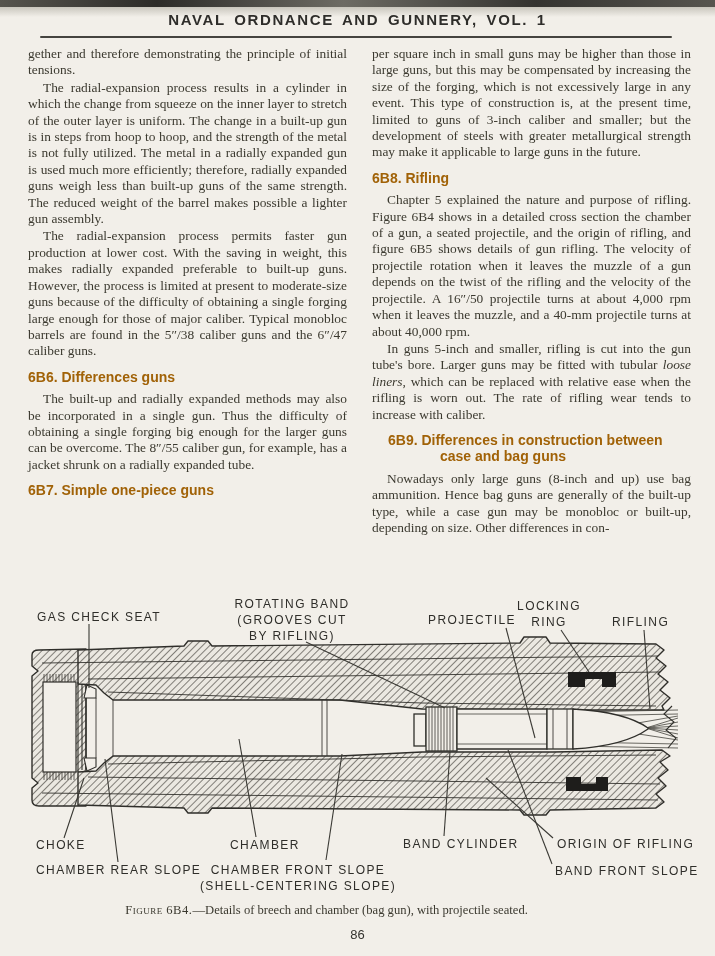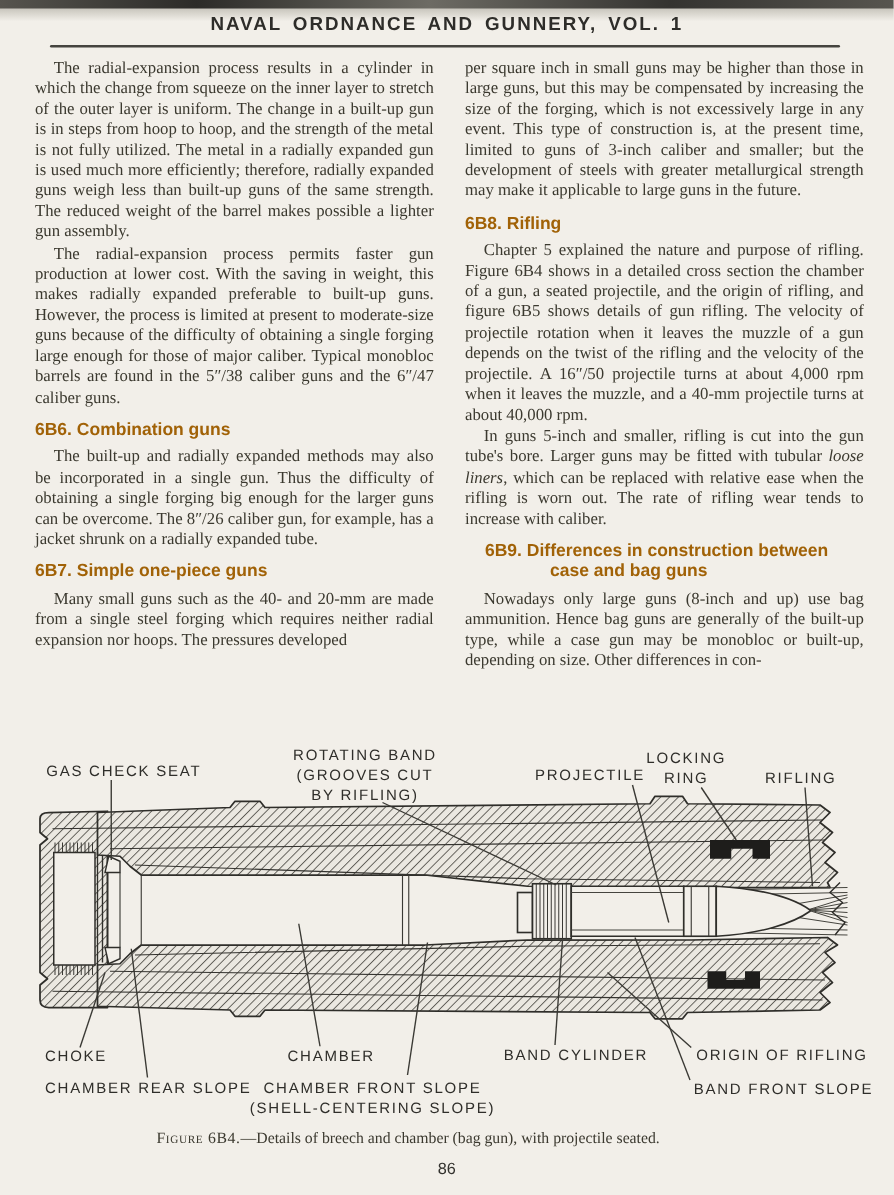--- a/index.html
+++ b/index.html
@@ -46,26 +46,26 @@
   <div class="scan-top-edge"></div>
   <div class="scan-top-fade"></div>
 
   <div class="header">
     <span class="title">NAVAL ORDNANCE AND GUNNERY, VOL. 1</span>
   </div>
   <div class="rule"></div>
 
   <div class="columns">
     <div class="col">
+      <p class="noindent">gether and therefore demonstrating the principle of initial tensions.</p>
       <p>The radial-expansion process results in a cylinder in which the change from squeeze on the inner layer to stretch of the outer layer is uniform. The change in a built-up gun is in steps from hoop to hoop, and the strength of the metal is not fully utilized. The metal in a radially expanded gun is used much more efficiently; therefore, radially expanded guns weigh less than built-up guns of the same strength. The reduced weight of the barrel makes possible a lighter gun assembly.</p>
       <p>The radial-expansion process permits faster gun production at lower cost. With the saving in weight, this makes radially expanded preferable to built-up guns. However, the process is limited at present to moderate-size guns because of the difficulty of obtaining a single forging large enough for those of major caliber. Typical monobloc barrels are found in the 5″/38 caliber guns and the 6″/47 caliber guns.</p>
-      <h3>6B6. Combination guns</h3>
-      <p>The built-up and radially expanded methods may also be incorporated in a single gun. Thus the difficulty of obtaining a single forging big enough for the larger guns can be overcome. The 8″/26 caliber gun, for example, has a jacket shrunk on a radially expanded tube.</p>
+      <h3>6B6. Differences guns</h3>
+      <p>The built-up and radially expanded methods may also be incorporated in a single gun. Thus the difficulty of obtaining a single forging big enough for the larger guns can be overcome. The 8″/55 caliber gun, for example, has a jacket shrunk on a radially expanded tube.</p>
       <h3>6B7. Simple one-piece guns</h3>
-      <p>Many small guns such as the 40- and 20-mm are made from a single steel forging which requires neither radial expansion nor hoops. The pressures developed</p>
     </div>
     <div class="col">
       <p class="noindent">per square inch in small guns may be higher than those in large guns, but this may be compensated by increasing the size of the forging, which is not excessively large in any event. This type of construction is, at the present time, limited to guns of 3-inch caliber and smaller; but the development of steels with greater metallurgical strength may make it applicable to large guns in the future.</p>
       <h3>6B8. Rifling</h3>
       <p>Chapter 5 explained the nature and purpose of rifling. Figure 6B4 shows in a detailed cross section the chamber of a gun, a seated projectile, and the origin of rifling, and figure 6B5 shows details of gun rifling. The velocity of projectile rotation when it leaves the muzzle of a gun depends on the twist of the rifling and the velocity of the projectile. A 16″/50 projectile turns at about 4,000 rpm when it leaves the muzzle, and a 40-mm projectile turns at about 40,000 rpm.</p>
       <p><span>In guns 5-inch and smaller, rifling is cut into the gun tube's bore. Larger guns may be fitted with tubular </span><span class="ital">loose liners</span><span>, which can be replaced with relative ease when the rifling is worn out. The rate of rifling wear tends to increase with caliber.</span></p>
       <h3 class="hang">6B9. Differences in construction between case and bag guns</h3>
       <p>Nowadays only large guns (8-inch and up) use bag ammunition. Hence bag guns are generally of the built-up type, while a case gun may be monobloc or built-up, depending on size. Other differences in con-</p>
     </div>
   </div>

